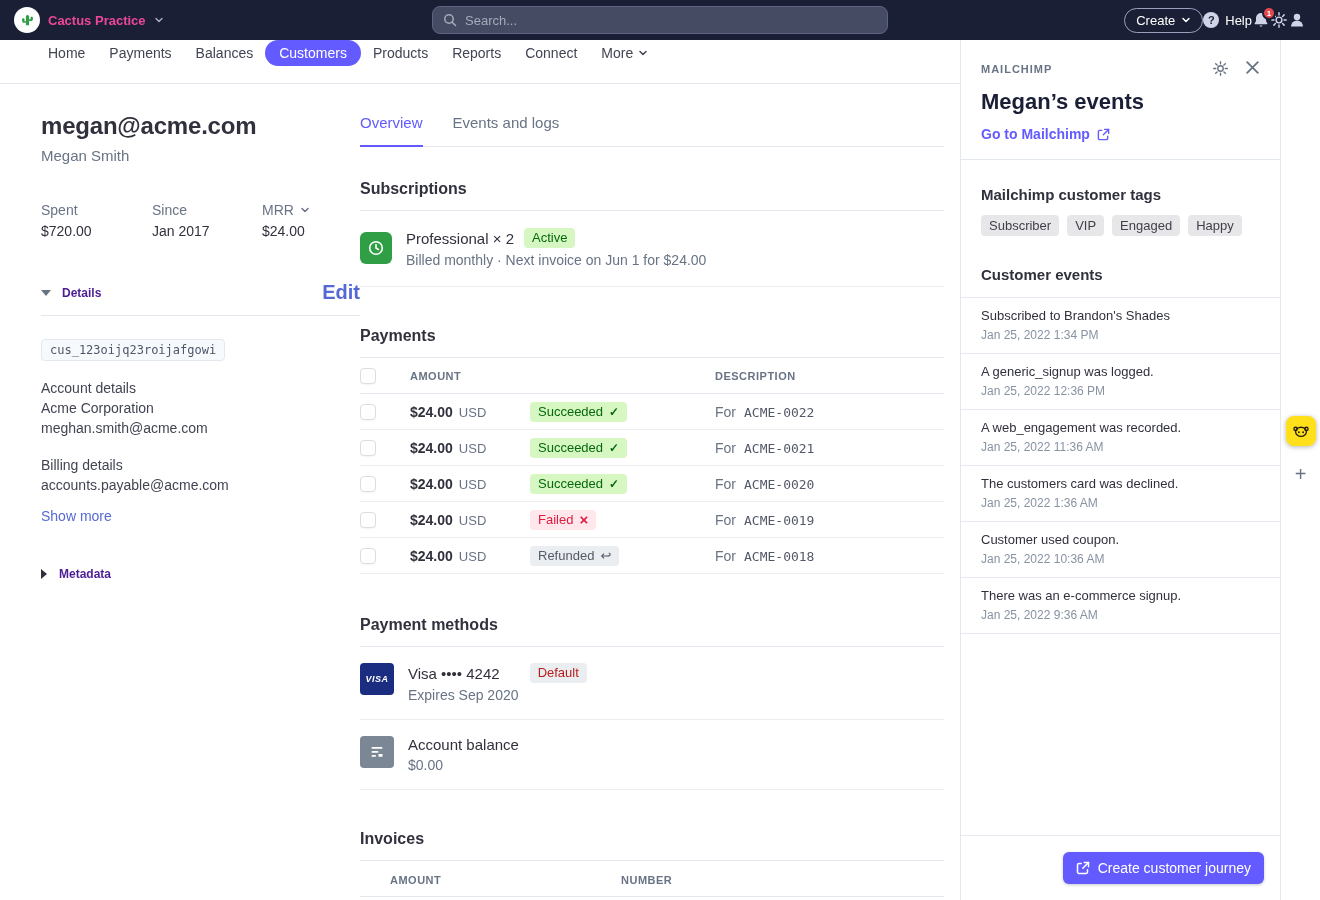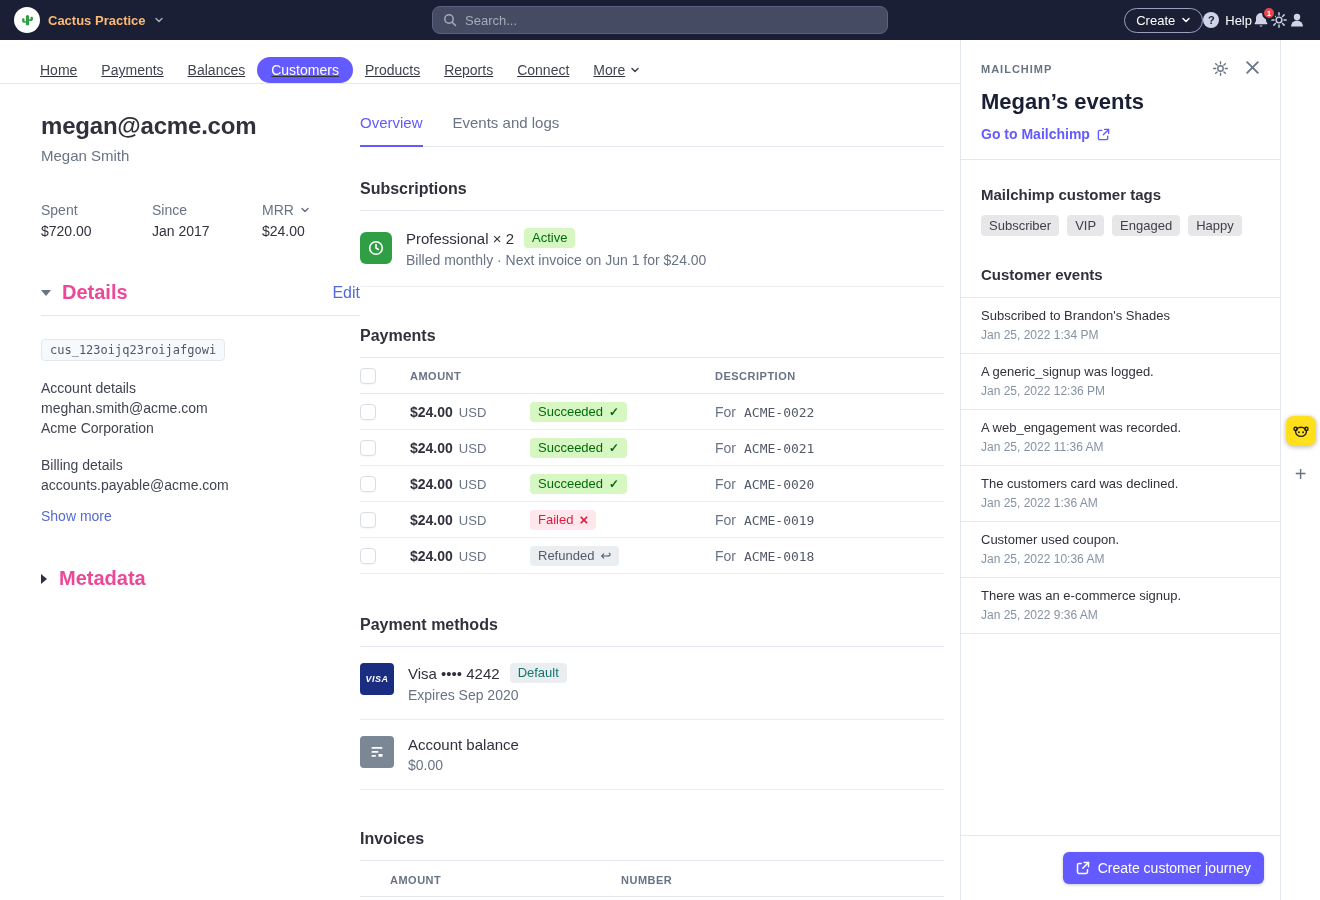--- a/index.html
+++ b/index.html
@@ -3,57 +3,57 @@
 <meta charset="utf-8">
 <style>
   * { box-sizing: border-box; margin: 0; padding: 0; }
   html,body { width:1320px; height:900px; overflow:hidden; }
   body { font-family:"Liberation Sans", sans-serif; background:#fff; color:#30313d; }
 
   
   .topbar { height:40px; background:#1a1f36; display:flex; align-items:center; padding:0 14px; position:relative; }
   .org { display:flex; align-items:center; gap:8px; cursor:pointer; }
   .logo { width:26px; height:26px; border-radius:50%; background:#fff; display:flex; align-items:center; justify-content:center; }
-  .org-name { color:#fdba74; font-size:13px; font-weight:700; }
+  .org-name { color:#ec4899; font-size:13px; font-weight:700; }
   .chev { display:inline-flex; align-items:center; }
   .org .chev { color:#a3acb9; }
   .search-wrap { position:absolute; left:50%; top:6px; transform:translateX(-50%); width:456px; }
   .search { display:flex; align-items:center; gap:8px; background:#454b63; border:1px solid #5d6380; border-radius:8px; height:28px; padding:0 10px; }
   .search input { flex:1; background:transparent; border:none; outline:none; color:#e3e8ee; font-size:13px; font-family:"Liberation Sans", sans-serif; }
   .search input::placeholder { color:#a3acb9; }
   .top-right { margin-left:auto; display:flex; align-items:center; }
   .create-btn { display:flex; align-items:center; gap:6px; border:1px solid #9aa0bd; border-radius:14px; height:25px; padding:0 11px; color:#fff; font-size:13px; font-weight:500; background:transparent; cursor:pointer; }
   .help { display:flex; align-items:center; gap:6px; color:#fff; font-size:13px; cursor:pointer; }
   .help-icon { width:16px; height:16px; border-radius:50%; background:#cfd4e6; color:#1a1f36; font-size:11px; font-weight:700; display:flex; align-items:center; justify-content:center; }
   .bell { position:relative; display:flex; cursor:pointer; }
   .badge-dot { position:absolute; top:-5px; right:-6px; min-width:14px; height:14px; border-radius:50%; background:#e5484d; border:2px solid #1a1f36; color:#fff; font-size:8px; font-weight:700; display:flex; align-items:center; justify-content:center; }
   .icon-btn { display:flex; cursor:pointer; color:#cfd4e6; }
 
   
   .body-row { display:flex; height:860px; }
   .main-col { width:960px; display:flex; flex-direction:column; }
-  .navbar { height:44px; display:flex; align-items:flex-end; padding:0 28px; border-bottom:1px solid #e3e8ee; flex-shrink:0;text-decoration:underline; }
+  .navbar { height:44px; display:flex; align-items:flex-start; padding:0 36px; border-bottom:1px solid #e3e8ee; flex-shrink:0; }
   .nav-item { font-size:14px; color:#414552; padding:5px 12px; border-radius:16px; cursor:pointer; display:flex; align-items:center; gap:5px; }
   .nav-item.active { background:#635bff; color:#fff; font-weight:500; padding:5px 14px; }
   .content { display:flex; flex:1; overflow:hidden; }
 
   
   .left-col { width:360px; flex-shrink:0; padding:28px 0 0 41px; }
   .cust-email { font-size:24px; font-weight:700; color:#30313d; letter-spacing:-.2px; }
   .cust-name { font-size:15px; color:#687385; margin-top:7px; }
   .stats { display:flex; margin-top:38px; }
   .stat:nth-child(1){ width:111px; } .stat:nth-child(2){ width:110px; }
   .stat-label { font-size:14px; color:#687385; display:flex; align-items:center; gap:6px; }
   .stat-value { font-size:14px; color:#30313d; margin-top:5px; }
   .stat-label .chev { color:#687385; cursor:pointer; }
   .details-header { display:flex; align-items:center; margin-top:42px; padding-bottom:11px; border-bottom:1px solid #e3e8ee; width:319px; }
   .tri-down { width:0; height:0; border-left:5px solid transparent; border-right:5px solid transparent; border-top:6px solid #687385; margin-right:11px; }
   .tri-right { width:0; height:0; border-top:5px solid transparent; border-bottom:5px solid transparent; border-left:6px solid #30313d; margin-right:12px; }
-  .sec-title { font-size:20px; font-weight:700; color:#ec4899; }
-  .edit-link { margin-left:auto; color:#5469d4; font-size:16px; font-weight:400; cursor:pointer; }
+  .sec-title { font-size:12px; font-weight:700; color:#4c1d95; }
+  .edit-link { margin-left:auto; color:#5469d4; font-size:20px; font-weight:700; cursor:pointer; }
   .cust-id { display:inline-block; margin-top:23px; font-family:"DejaVu Sans Mono", monospace; font-size:12px; color:#4f566b; background:#f7fafc; border:1px solid #e3e8ee; border-radius:4px; padding:3px 8px; }
   .detail-block { margin-top:17px; font-size:14px; color:#414552; line-height:20px; }
   .show-more { display:inline-block; margin-top:13px; color:#5469d4; font-size:14px; font-weight:500; cursor:pointer; }
   .metadata-header { display:flex; align-items:center; margin-top:42px; cursor:pointer; }
 
   
   .center-col { flex:1; padding-right:16px; }
   .tabs { display:flex; gap:30px; margin-top:30px; border-bottom:1px solid #e3e8ee; }
   .tab { font-size:15px; color:#687385; padding-bottom:14px; cursor:pointer; font-weight:500; }
   .tab.active { color:#635bff; border-bottom:2px solid #635bff; margin-bottom:-1px; }
@@ -64,21 +64,21 @@
   .sub-icon { background:#2f9e44; }
   .line1 { font-size:15px; color:#30313d; font-weight:500; display:flex; align-items:center; gap:10px; }
   .line2 { font-size:14px; color:#687385; margin-top:4px; }
   .badge { font-size:13px; font-weight:500; padding:1px 8px; border-radius:4px; display:inline-flex; align-items:center; gap:6px; line-height:18px; }
   .badge[data-status="success"], .badge[data-status="active"] { background:#d7f7c2; color:#05690d; }
   .badge[data-status="success"]::after { content:"✓"; font-weight:700; font-size:12px; }
   .badge[data-status="failed"] { background:#ffe7eb; color:#df1b41; }
   .badge[data-status="failed"]::after { content:"×"; font-weight:700; font-size:15px; line-height:12px; }
   .badge[data-status="refunded"] { background:#ebeef1; color:#545969; }
   .badge[data-status="refunded"]::after { content:"↩"; font-size:13px; }
-  .badge[data-status="neutral"] { background:#ebeef1; color:#0f766e; }
+  .badge[data-status="neutral"] { background:#ebeef1; color:#b91c1c;margin-left:20px; }
 
   .pay-header, .pay-row { display:flex; align-items:center; height:36px; }
   .pay-header { border-bottom:1px solid #e3e8ee; }
   .pay-row { border-bottom:1px solid #ebeef1; cursor:pointer; }
   .col-cb { width:50px; display:flex; align-items:center; }
   .col-amt { width:120px; display:flex; align-items:baseline; }
   .col-badge { width:185px; }
   .col-desc { flex:1; display:flex; align-items:baseline; }
   .th { font-size:11px; font-weight:700; color:#687385; letter-spacing:.5px;text-align:right; }
   .cb { width:16px; height:16px; border:1px solid #d8dee4; border-radius:4px; background:#fff; box-shadow:0 1px 1px rgba(0,0,0,.04); cursor:pointer; }
@@ -241,22 +241,22 @@
         <div class="details-header">
           <span class="tri-down"></span>
           <span class="sec-title">Details</span>
           <span class="edit-link">Edit</span>
         </div>
 
         <span class="cust-id">cus_123oijq23roijafgowi</span>
 
         <div class="detail-block">
           <div>Account details</div>
+          <div>Acme Corporation</div>
           <div>meghan.smith@acme.com</div>
-          <div>Acme Corporation</div>
         </div>
 
         <div class="detail-block">
           <div>Billing details</div>
           <div>accounts.payable@acme.com</div>
         </div>
 
         <span class="show-more">Show more</span>
 
         <div class="metadata-header">

